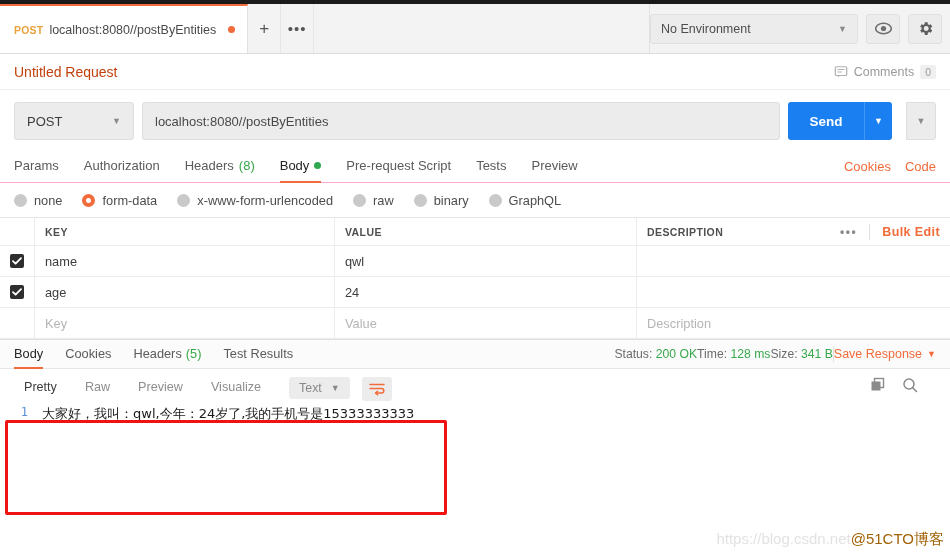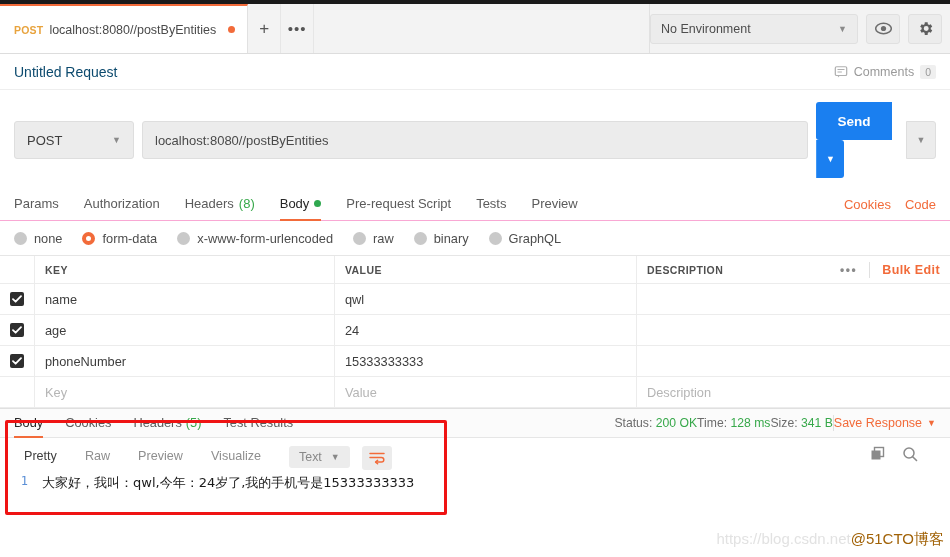--- a/index.html
+++ b/index.html
@@ -69,21 +69,21 @@
     display: flex; align-items: center; justify-content: center;
     cursor: pointer;
   }
 
   
   .titlerow {
     height: 36px; display: flex; align-items: center;
     padding: 0 14px; border-bottom: 1px solid #eee;
     background: #fff;
   }
-  .req-title { font-size: 14px; color: #0c4a6e; }
+  .req-title { font-size: 14px; color: #c2410c; }
   .comments {
     margin-left: auto; display: flex; align-items: center; gap: 6px;
     color: #9a9a9a; font-size: 12.5px; cursor: pointer;
   }
   .comments-count {
     background: #efefef; color: #9a9a9a; font-size: 10.5px;
     padding: 1px 5px; border-radius: 2px;
   }
 
   
@@ -97,21 +97,21 @@
     display: flex; align-items: center; padding: 0 12px;
     font-size: 13px; color: #3d3d3d; cursor: pointer;
   }
   .method-box .caret { margin-left: auto; color: #8a8a8a; font-size: 9px; }
   .url-box {
     flex: 1; height: 38px; background: #ececec;
     border: 1px solid #dedede; border-radius: 3px;
     display: flex; align-items: center; padding: 0 12px;
     font-size: 13px; color: #4a4a4a; cursor: text;
   }
-  .send-group { display: flex; flex-direction: column; }
+  .send-group { display: flex; }
   .send-btn {
     background: #1a7ff0; color: #fff; font-weight: bold;
     height: 38px; width: 76px; display: flex; align-items: center;
     justify-content: center; border-radius: 3px 0 0 3px; cursor: pointer;
     font-size: 13.5px;
   }
   .send-caret {
     background: #1a7ff0; color: #fff; width: 28px; height: 38px;
     display: flex; align-items: center; justify-content: center;
     border-left: 1px solid #4097f5; border-radius: 0 3px 3px 0;
@@ -414,38 +414,20 @@
       <span class="cell-text">age</span>
     </div>
     <div class="c-val">
       <span class="cell-text">24</span>
     </div>
     <div class="c-desc">
       <span class="cell-text"></span>
     </div>
   </div>
 
-  <div class="kvrow">
-    <div class="c-check">
-      <span class="chk">
-        <svg width="10" height="8" viewBox="0 0 10 8">
-          <path d="M1 4.2l2.6 2.5L9 1.2" fill="none" stroke="#fff" stroke-width="1.8" stroke-linecap="round" stroke-linejoin="round"></path>
-        </svg>
-      </span>
-    </div>
-    <div class="c-key">
-      <span class="cell-text">phoneNumber</span>
-    </div>
-    <div class="c-val">
-      <span class="cell-text">15333333333</span>
-    </div>
-    <div class="c-desc">
-      <span class="cell-text"></span>
-    </div>
-  </div>
 
   <div class="kvrow">
     <div class="c-check"></div>
     <div class="c-key">
       <span class="cell-placeholder">Key</span>
     </div>
     <div class="c-val">
       <span class="cell-placeholder">Value</span>
     </div>
     <div class="c-desc">

